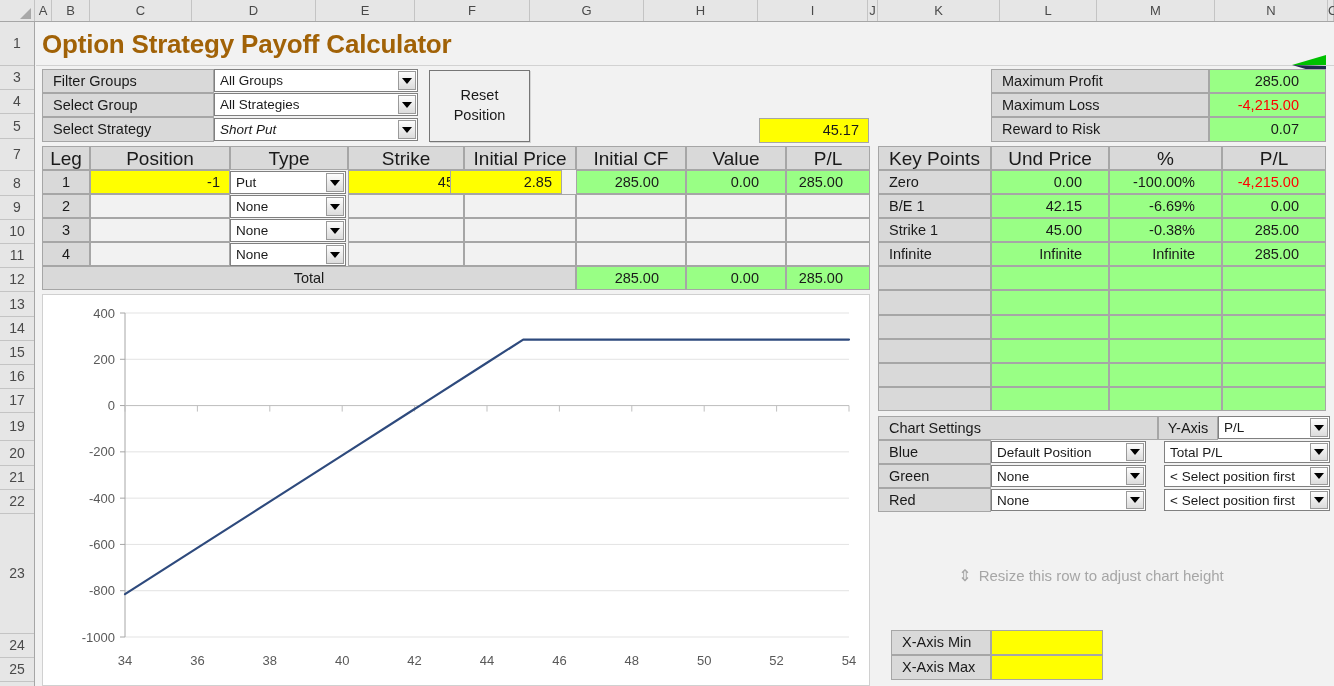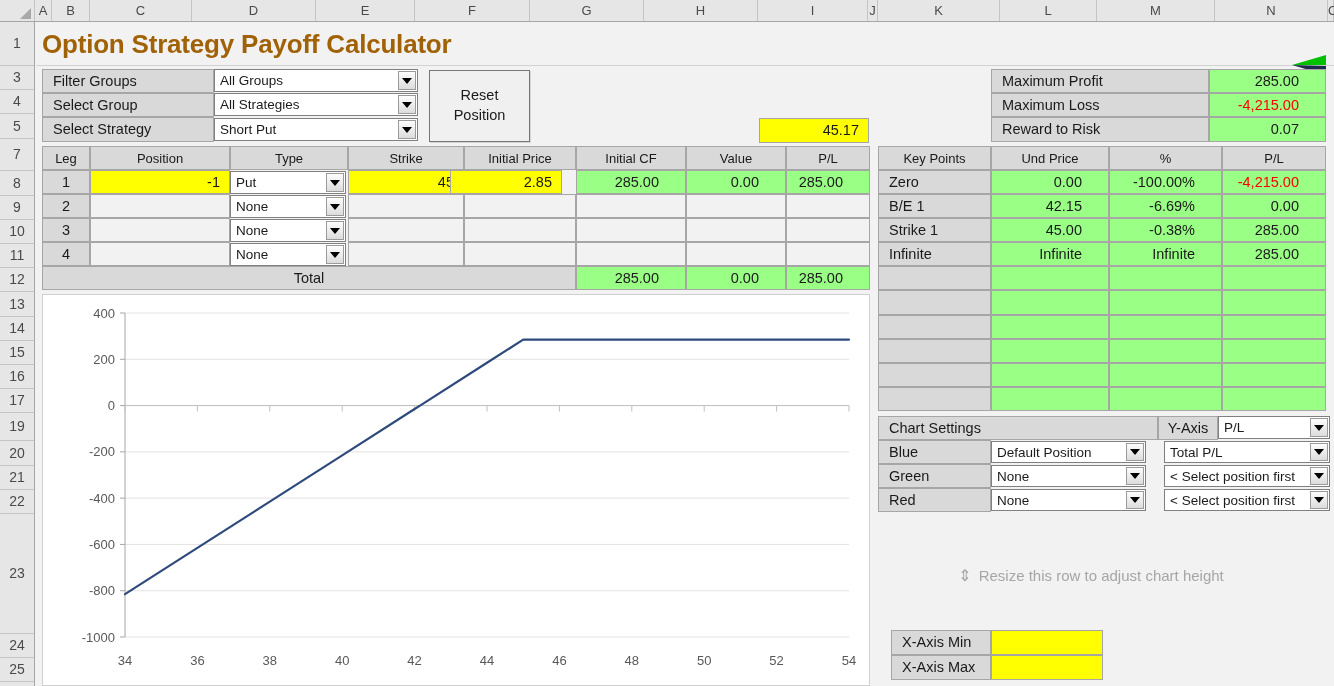--- a/index.html
+++ b/index.html
@@ -47,21 +47,21 @@
   
   .sheet { position: absolute; left: 36px; top: 22px; width: 1298px; height: 664px; background: #F2F2F2; }
 
   .cell { position: absolute; font-size: 14.5px; color: #1A1A1A; line-height: 1; display: flex; align-items: center; }
   .lbl   { background: #D9D9D9; border: 1px solid #A6A6A6; padding-left: 10px; }
   .lblc  { background: #D9D9D9; border: 1px solid #A6A6A6; justify-content: center; }
   .val-green { background: #99FF85; border: 1px solid #A6A6A6; justify-content: flex-end; padding-right: 26px; }
   .val-yellow{ background: #FFFF00; border: 1px solid #A6A6A6; justify-content: flex-end; padding-right: 9px; }
   .val-white { background: #F2F2F2; border: 1px solid #A6A6A6; justify-content: flex-end; padding-right: 9px; }
   .red { color: #FF0000; }
-  .hdrcell { background: #D9D9D9; border: 1px solid #A6A6A6; justify-content: center; font-size: 13px; }
+  .hdrcell { background: #D9D9D9; border: 1px solid #A6A6A6; justify-content: center; font-size: 19px; }
 
   
   .title {
     position: absolute; left: 36px; top: 23px; height: 42px;
     display: flex; align-items: center;
     font-size: 26px; font-weight: bold; color: #a16207; letter-spacing: -0.2px;
   }
   .logo {
     position: absolute; right: 6px; top: 24px; height: 40px;
     display: flex; align-items: center; gap: 9px;
@@ -173,21 +173,21 @@
       <span class="dd-btn">
           <i class="caret"></i>
         </span>
     </div>
     <div class="dd" style="left:178px; top:71px; width:204px; height:23px;">
       <span class="dd-text">All Strategies</span>
       <span class="dd-btn">
           <i class="caret"></i>
         </span>
     </div>
-    <div class="dd" style="left:178px; top:96px; width:204px; height:23px;">
+    <div class="dd" style="left:178px; top:96px; width:204px; height:23px;font-style:italic;">
       <span class="dd-text">Short Put</span>
       <span class="dd-btn">
           <i class="caret"></i>
         </span>
     </div>
 
     <div class="btn" style="left:393px; top:48px; width:101px; height:72px; flex-direction:column;">
       <span>Reset</span>
       <span>Position</span>
     </div>

